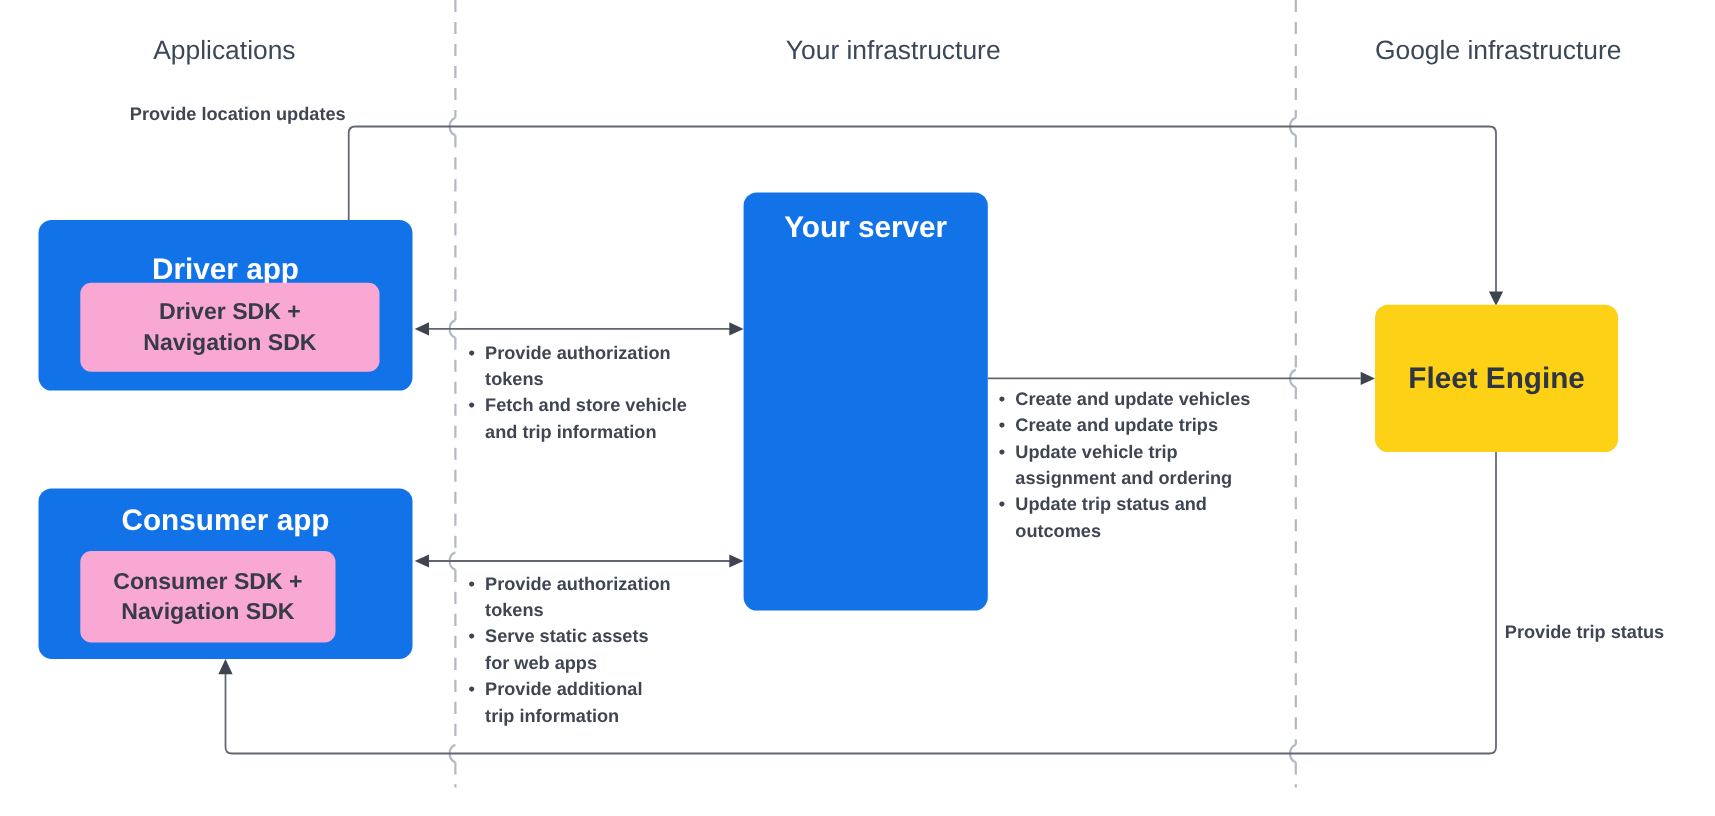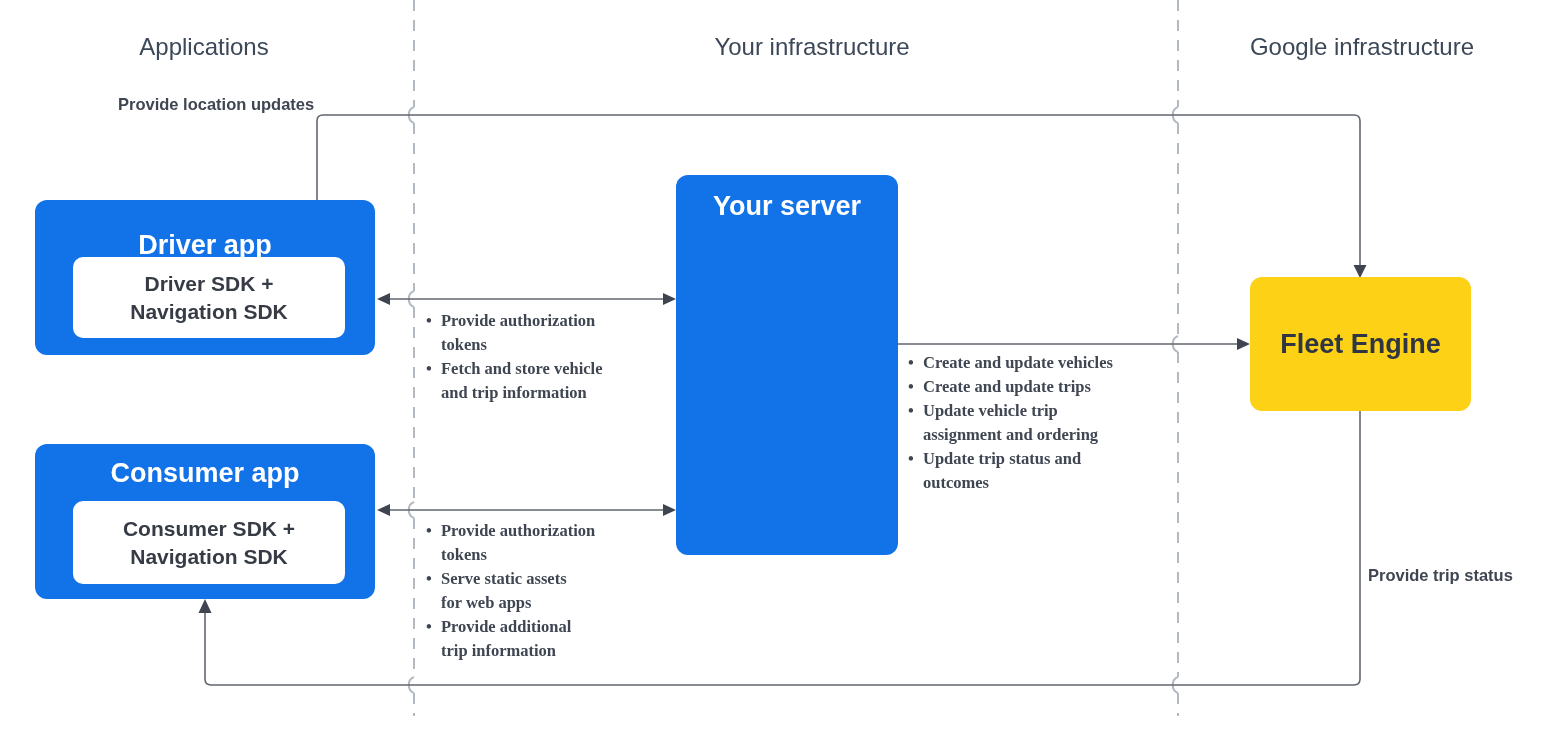--- a/index.html
+++ b/index.html
@@ -15,38 +15,38 @@
     font-size: 24px; font-weight: 400; color: #3c4858;
     text-align: center; white-space: nowrap;
   }
   .box { position: absolute; border-radius: 12px; }
   .box.blue { background: #1272e8; }
   .box-title {
     color: #ffffff; font-weight: 700; font-size: 27px;
     text-align: center; white-space: nowrap;
   }
   .sdk-box {
-    position: absolute; background: #ffffff; border-radius: 10px;
+    position: absolute; background: #f9a8d4; border-radius: 10px;
     display: flex; align-items: center; justify-content: center;
   }
   .sdk-label {
     color: #363b45; font-weight: 700; font-size: 21px; line-height: 1.32;
     text-align: center; white-space: pre-line;
   }
   .fleet-box {
     position: absolute; background: #fcd116; border-radius: 12px;
     display: flex; align-items: center; justify-content: center;
   }
   .fleet-title { color: #2f3542; font-weight: 700; font-size: 27px; white-space: nowrap; }
   .edge-label {
     position: absolute; font-size: 16.5px; font-weight: 700; color: #3f4652;
     white-space: nowrap;
   }
   .bullet-list { position: absolute; font-size: 16.5px; font-weight: 700; color: #3f4652; line-height: 24px; }
-  .bullet-item { position: relative; padding-left: 15px; white-space: pre-line; font-family: Liberation Serif, serif; }
+  .bullet-item { position: relative; padding-left: 15px; white-space: pre-line; }
   .bullet-item::before { content: "\2022"; position: absolute; left: 0; top: 0; }
   svg .conn { stroke: #61666f; stroke-width: 1.6; fill: none; }
   svg .hop  { stroke: #b2b9c1; stroke-width: 2; fill: none; }
   svg .div  { stroke: #b2b9c1; stroke-width: 2; fill: none; }
   svg .ah   { fill: #3f4550; stroke: none; }
 </style>
 </head>
 <body>
 
 <div id="canvas">
@@ -105,21 +105,21 @@
   <div class="box blue" style="left:35px; top:200px; width:340px; height:155px;">
     <div class="box-title" style="margin-top:30px;">Driver app</div>
     <div class="sdk-box" style="left:38px; top:57px; width:272px; height:81px;">
       <div class="sdk-label">Driver SDK +
 Navigation SDK</div>
     </div>
   </div>
 
   <div class="box blue" style="left:35px; top:444px; width:340px; height:155px;">
     <div class="box-title" style="margin-top:14px;">Consumer app</div>
-    <div class="sdk-box" style="left:38px; top:57px; width:272px; height:83px;">
+    <div class="sdk-box" style="left:38px; top:57px; width:232px; height:83px;">
       <div class="sdk-label">Consumer SDK +
 Navigation SDK</div>
     </div>
   </div>
 
   <div class="box blue" style="left:676px; top:175px; width:222px; height:380px;">
     <div class="box-title" style="margin-top:16px;">Your server</div>
   </div>
 
   <div class="fleet-box" style="left:1250px; top:277px; width:221px; height:134px;">

